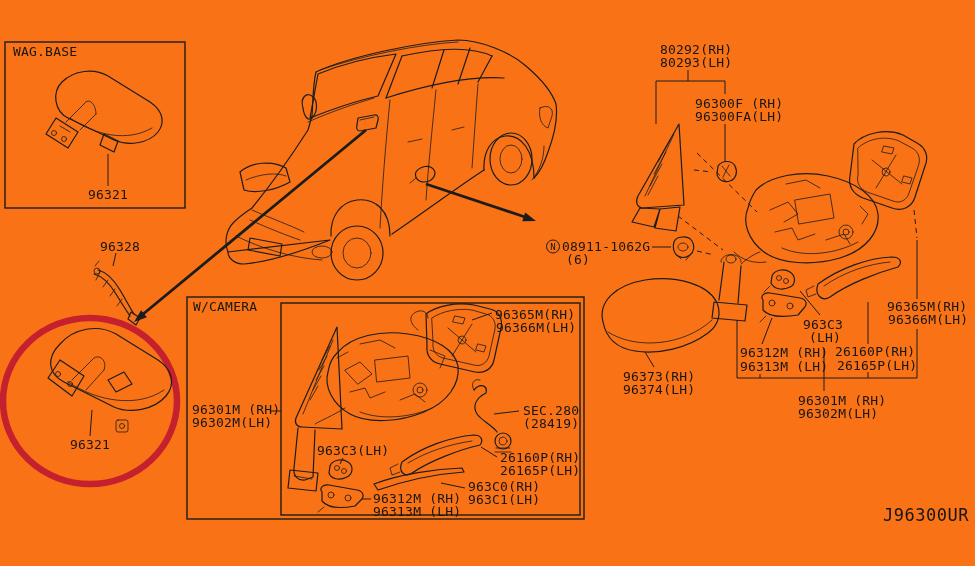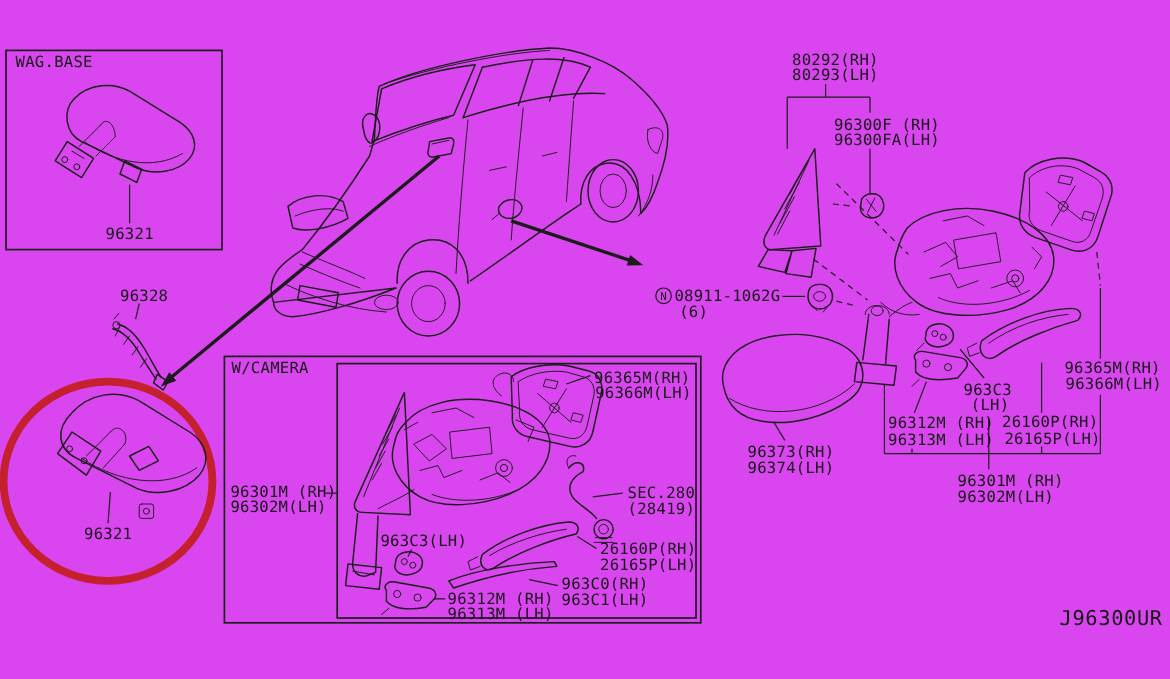--- a/index.html
+++ b/index.html
@@ -1,16 +1,16 @@
 <!DOCTYPE html>
 <html><head>
 <meta charset="utf-8">
 <style>
   html,body{margin:0;padding:0;background:#ffffff;}
-  .stage{position:relative;width:975px;height:566px;background:#d946ef;overflow:hidden;}
+  .stage{position:relative;width:975px;height:566px;background:#f97316;overflow:hidden;}
   svg{display:block;}
   .lbl{font-family:"DejaVu Sans Mono","Liberation Mono",monospace;font-size:13px;letter-spacing:.2px;fill:#161616;}
   .lbl-sm{font-family:"DejaVu Sans Mono","Liberation Mono",monospace;font-size:9px;fill:#161616;}
   .code{font-family:"DejaVu Sans Mono","Liberation Mono",monospace;font-size:17px;letter-spacing:.5px;fill:#161616;}
   .ln{stroke:#1c1c1c;fill:none;stroke-width:1.2;stroke-linecap:round;stroke-linejoin:round;}
   .thin{stroke:#1c1c1c;fill:none;stroke-width:.8;stroke-linecap:round;stroke-linejoin:round;}
   .box{stroke:#1c1c1c;fill:none;stroke-width:1.4;}
   .dash{stroke:#1c1c1c;fill:none;stroke-width:1;stroke-dasharray:5 4;}
   .leader{stroke:#1c1c1c;fill:none;stroke-width:1;}
   .arrow{stroke:#1c1c1c;fill:none;stroke-width:2.8;}

